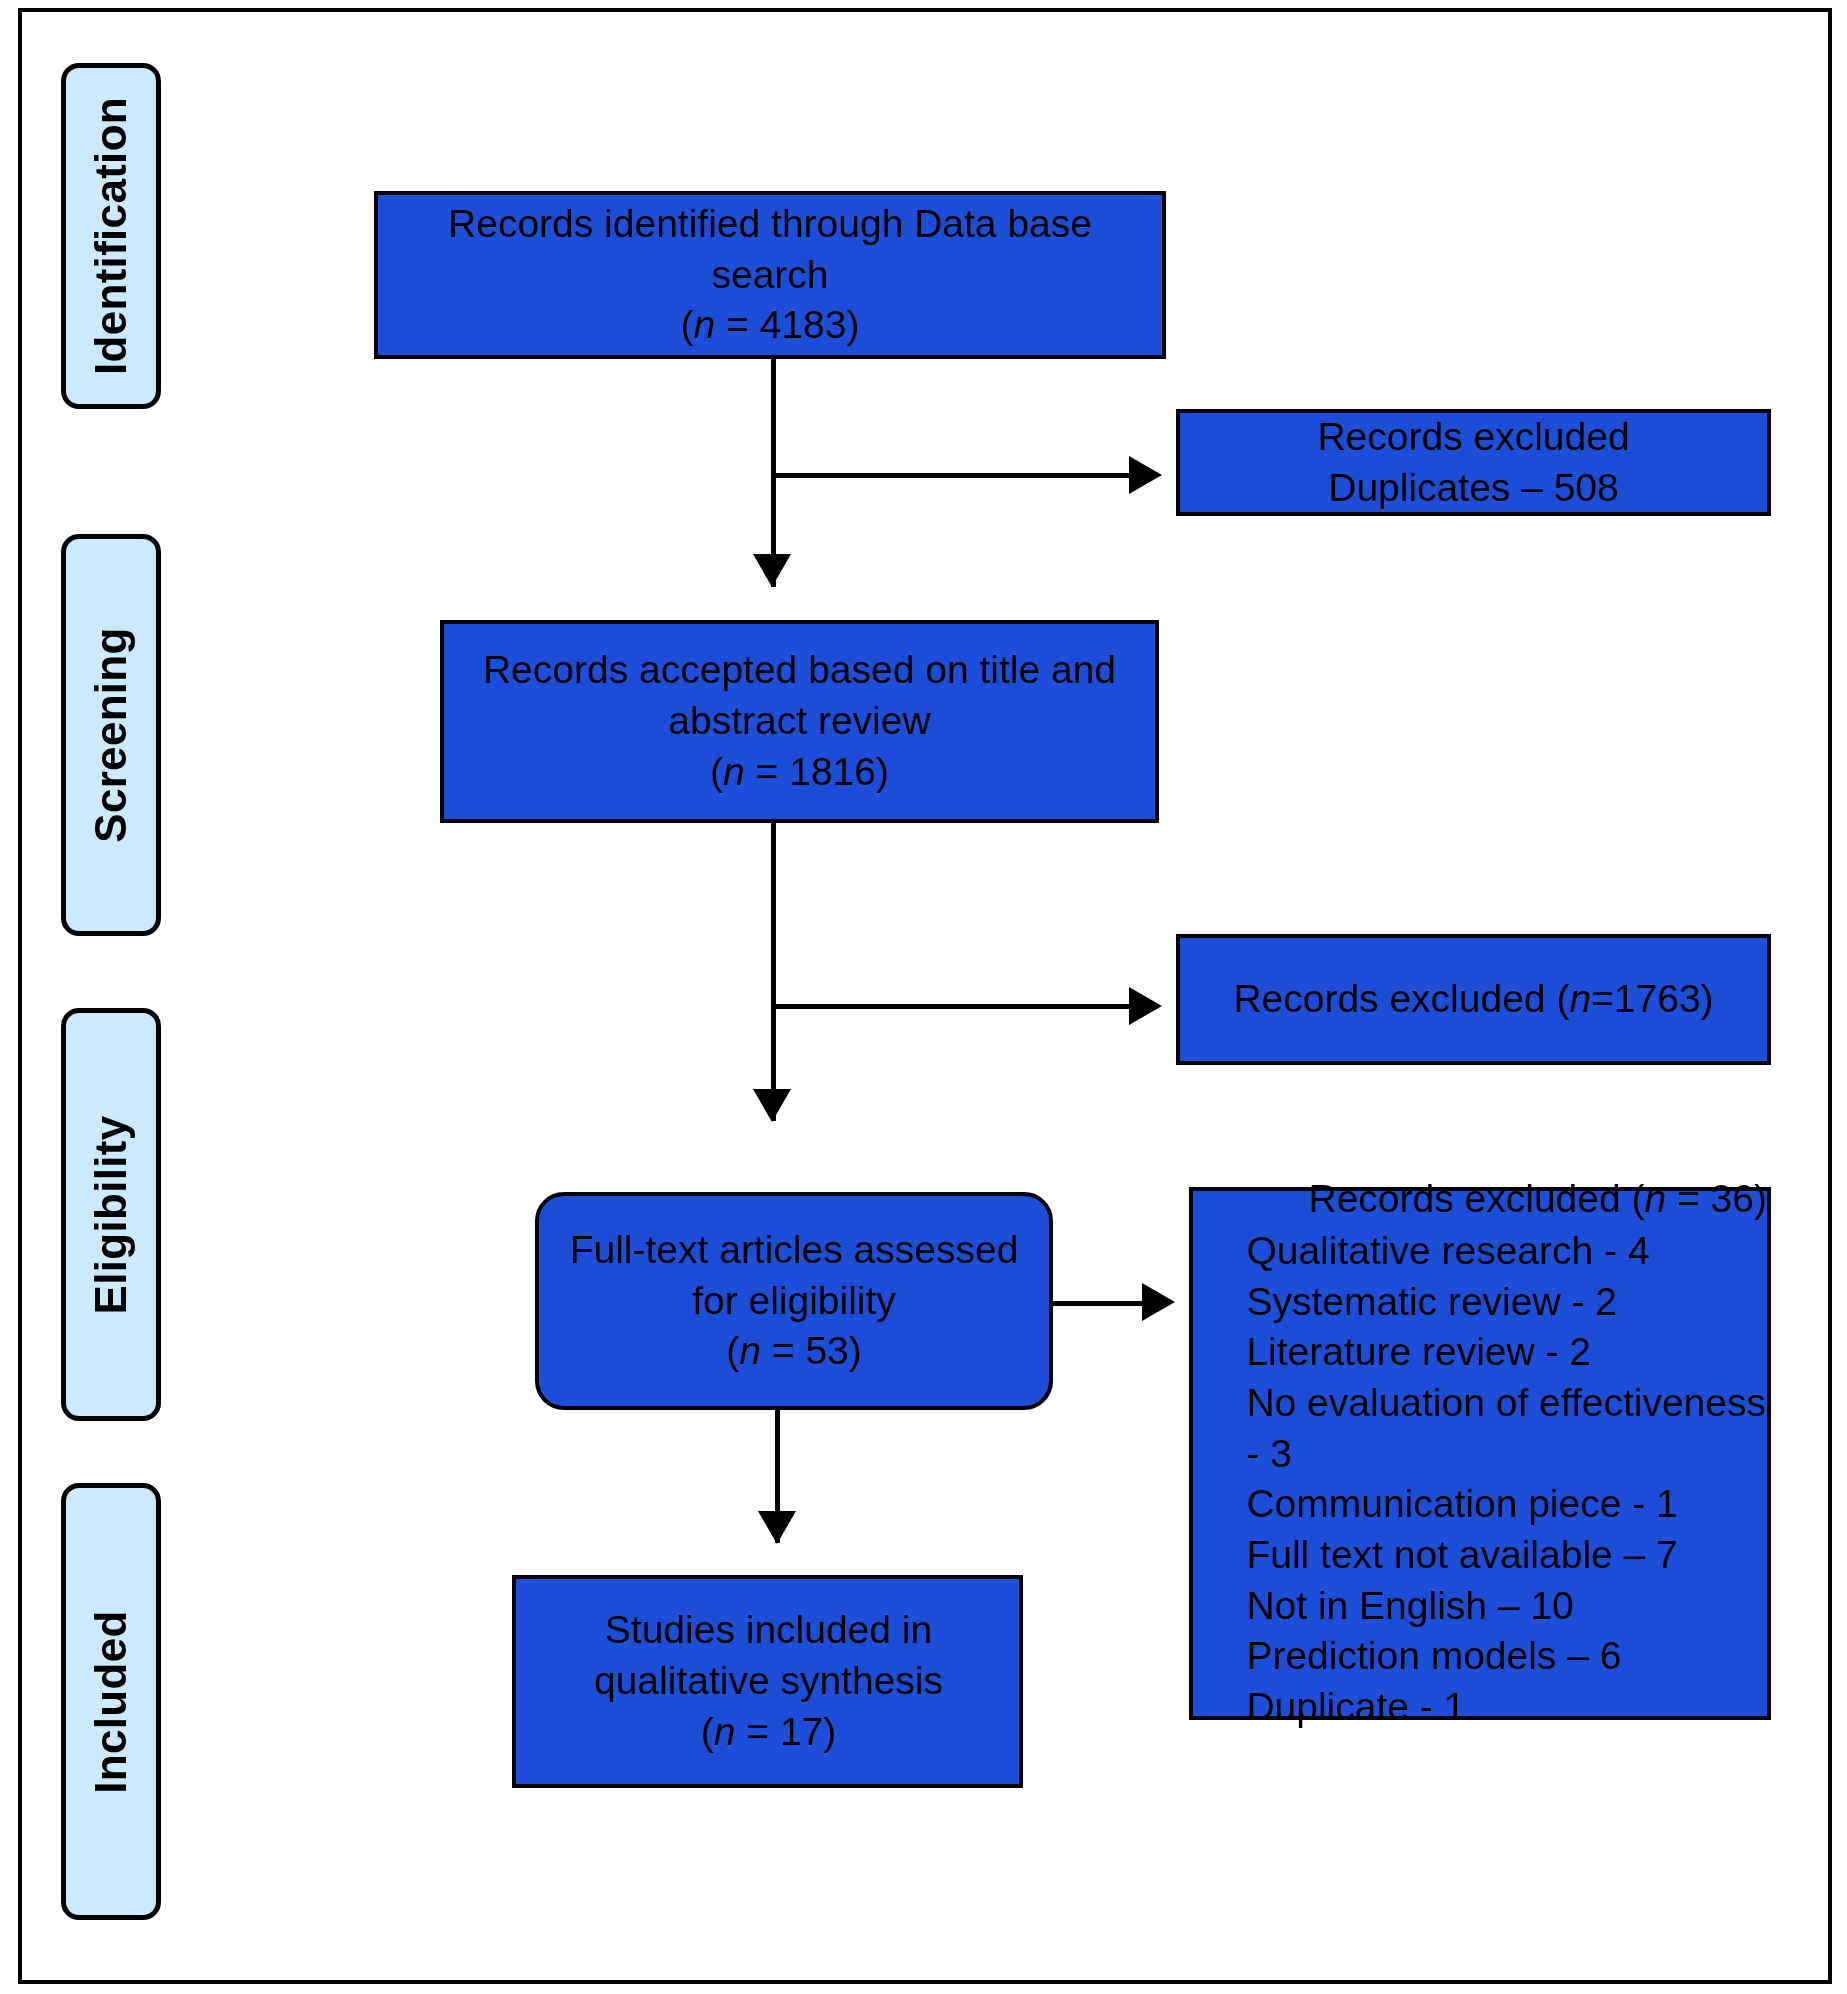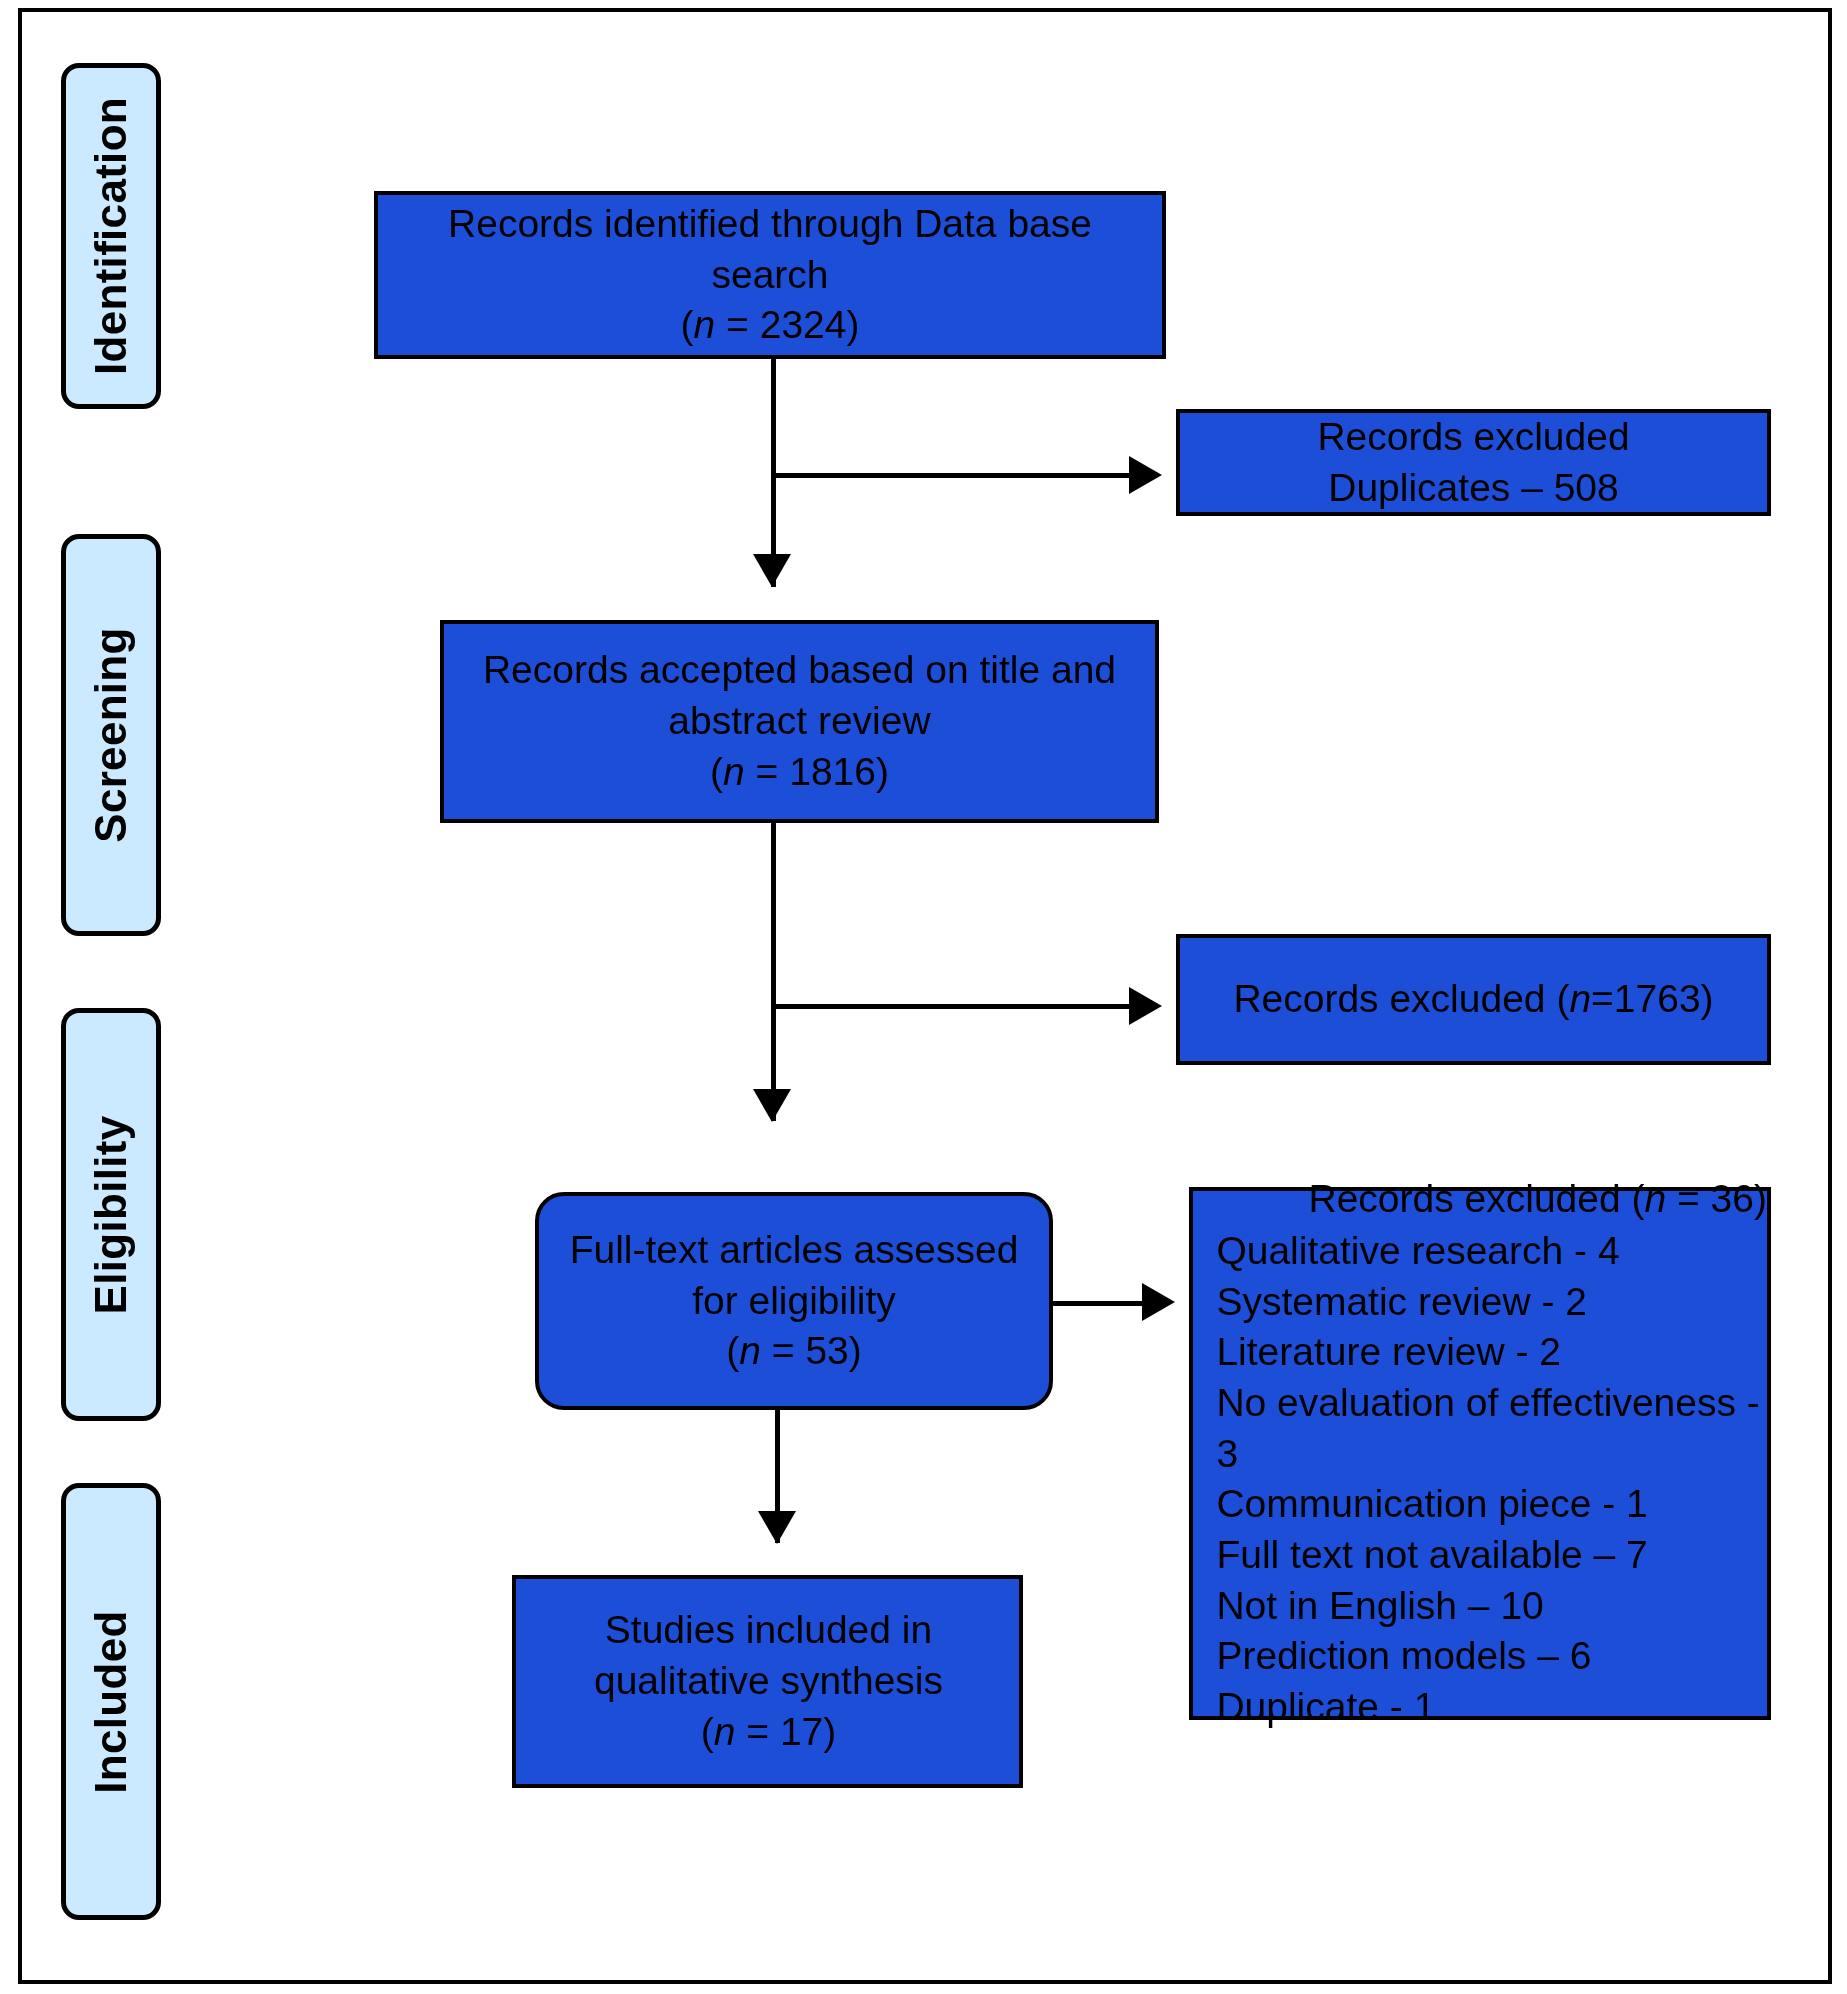--- a/index.html
+++ b/index.html
@@ -67,21 +67,21 @@
     text-align: center;
     width: 100%;
   }
   .flow-box.align-left .box-text { text-align: left; }
   .box-text .n-italic { font-style: italic; }
   .excl-head {
     display: block;
     text-align: right;
     margin-bottom: 1.1px;
   }
-  .excl-item { display: block; }
+  .excl-item { display: block; margin-left: 30px; }
 
   
   .v-line {
     position: absolute;
     width: 4.8px;
     background: #000000;
   }
   .h-line {
     position: absolute;
     height: 4.8px;
@@ -141,21 +141,21 @@
 
   <div class="h-line" style="left:1053px; top:1301px; width:93px;"></div>
   <div class="arrow-right" style="left:1142px; top:1283px;"></div>
 
   <div class="v-line" style="left:775px; top:1410px; height:133px;"></div>
   <div class="arrow-down" style="left:758px; top:1511px;"></div>
 
   <div class="flow-box" style="left:374px; top:191px; width:792px; height:168px;">
     <div class="box-text">
       <span>Records identified through Data base search</span><br>
-      <span><span>(</span><span class="n-italic">n</span><span> = 2324)</span></span>
+      <span><span>(</span><span class="n-italic">n</span><span> = 4183)</span></span>
     </div>
   </div>
 
   <div class="flow-box" style="left:1176px; top:409px; width:595px; height:107px;">
     <div class="box-text">
       <span>Records excluded</span><br>
       <span>Duplicates – 508</span>
     </div>
   </div>
 

